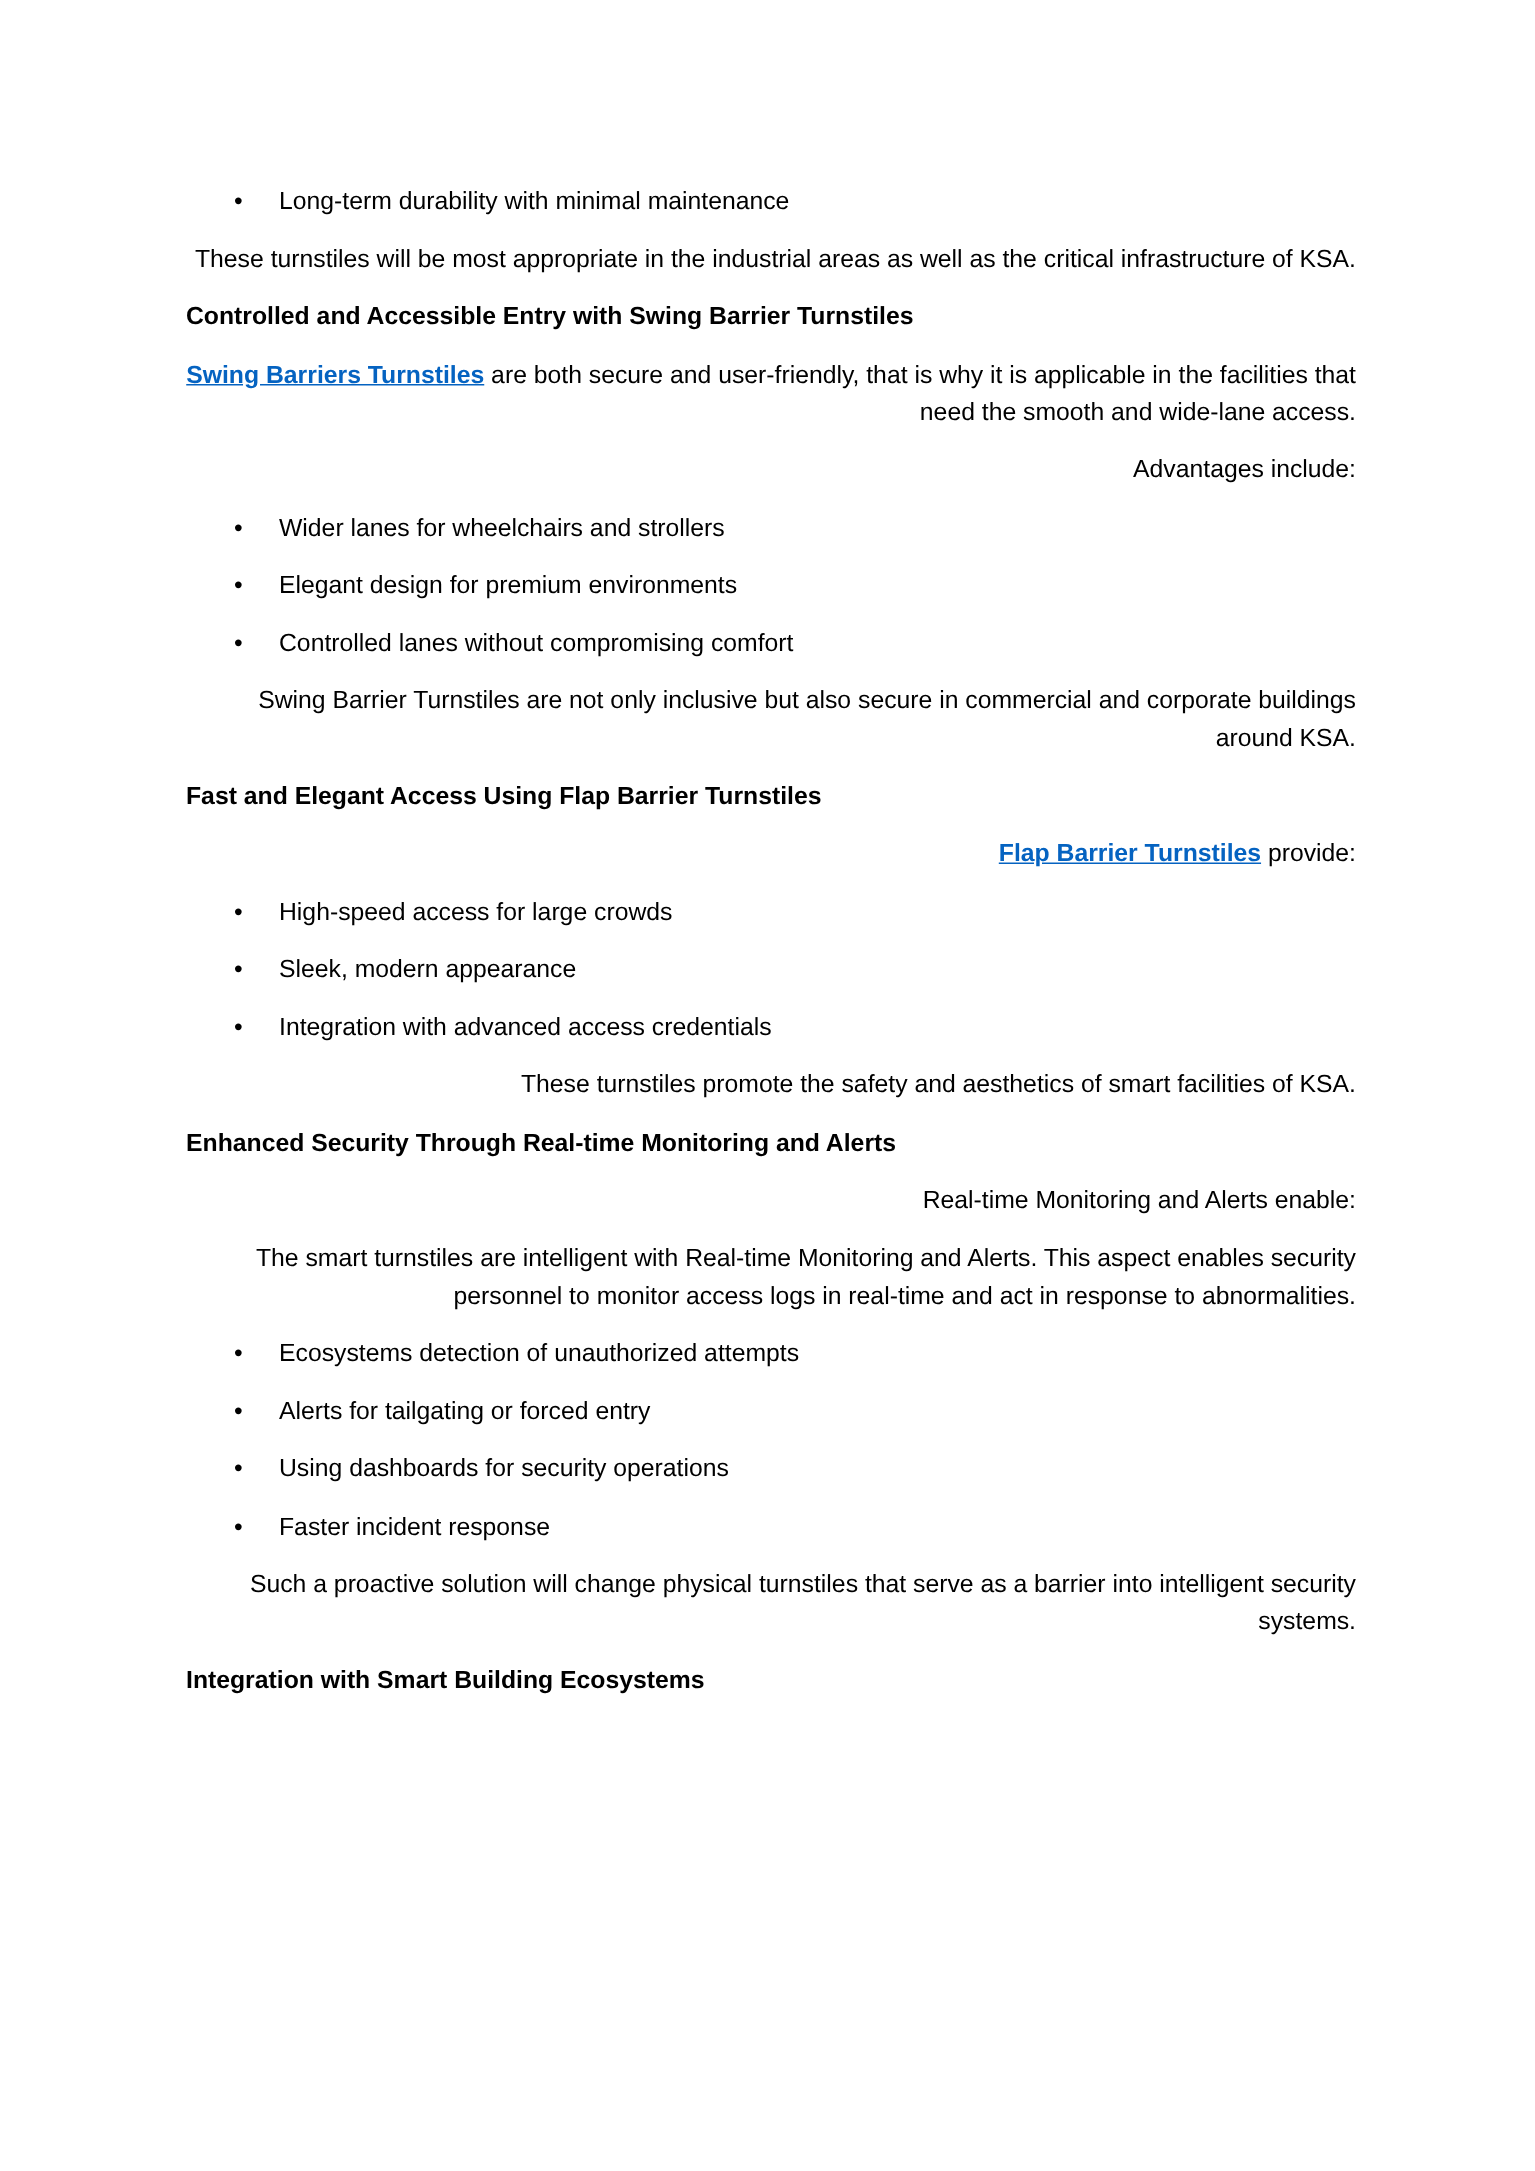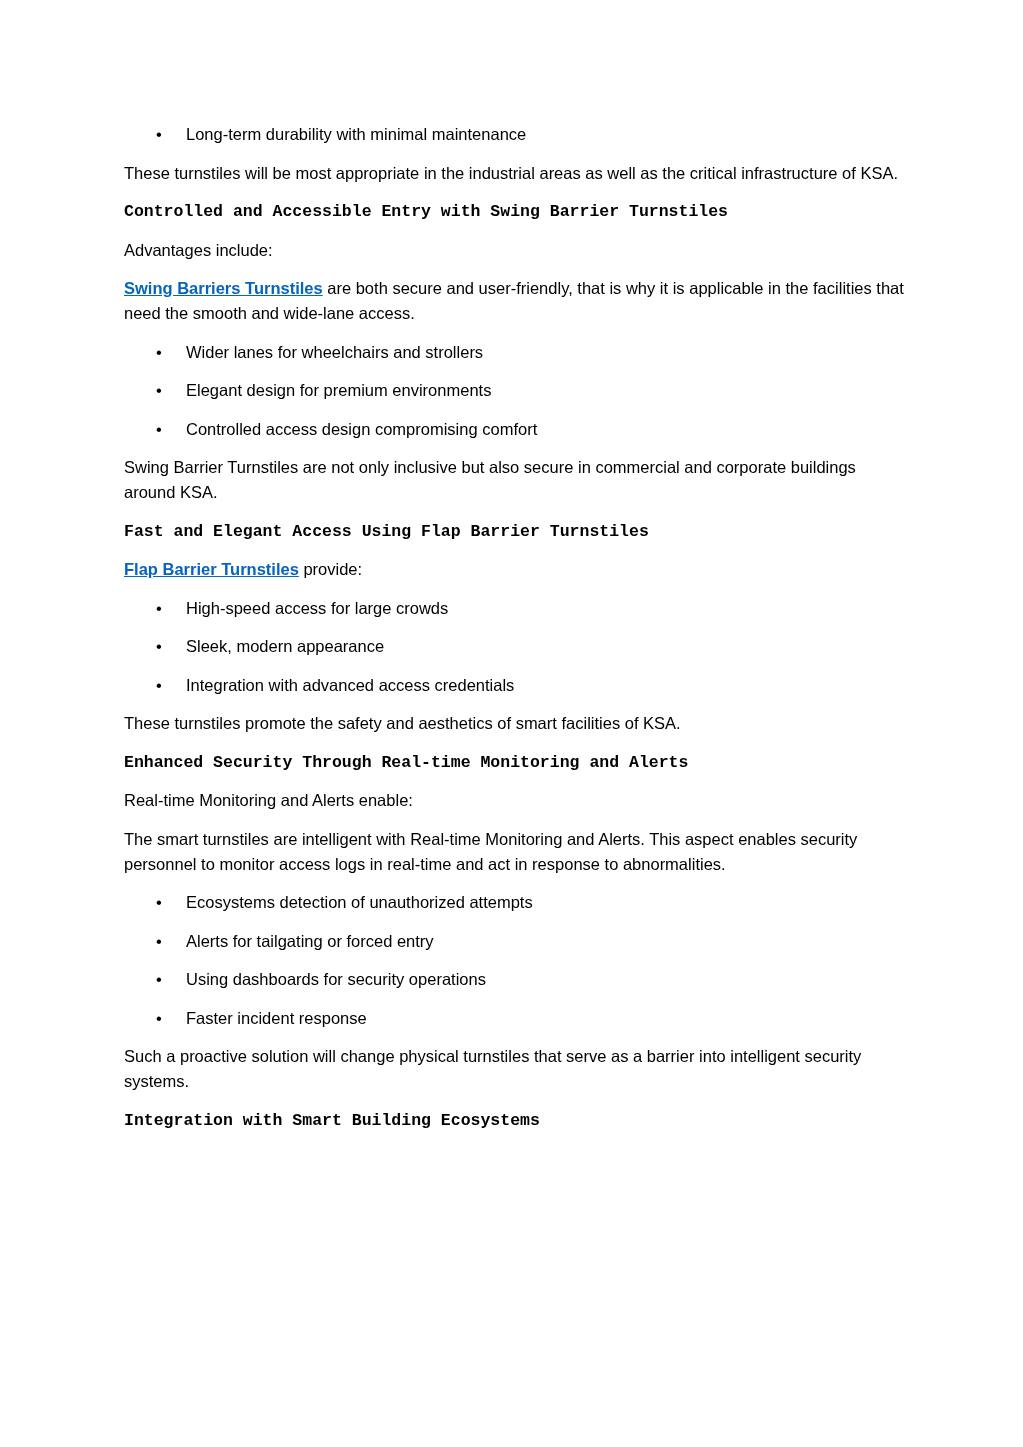--- a/index.html
+++ b/index.html
@@ -1,44 +1,44 @@
 <!DOCTYPE html>
 <html><head>
 <meta charset="utf-8">
 <style>
   html, body { margin: 0; padding: 0; background: #ffffff; }
   body { width: 1023px; height: 1447px; position: relative; overflow: hidden;
          font-family: "Liberation Sans", "DejaVu Sans", sans-serif; color: #000; }
   .page { position: absolute; left: 124px; top: 122px; width: 780px; font-size: 16.5px; line-height: 25px; }
-  .p { margin: 0 0 13.5px 0; }
-  .h { font-weight: bold; margin: 0 0 13.5px 0; font-family: Liberation Mono, monospace; }
+  .p { margin: 0 0 13.5px 0; text-align: right; }
+  .h { font-weight: bold; margin: 0 0 13.5px 0; }
   ul { margin: 0 0 13.5px 0; padding: 0; list-style: none; }
   li { position: relative; padding-left: 62px; margin-bottom: 13.5px; }
   li:last-child { margin-bottom: 0; }
   li .bullet { position: absolute; left: 32px; top: 0; }
   a.link { color: #0563C1; text-decoration: underline; font-weight: bold; }
   b { font-weight: normal; }
 </style>
 </head>
 <body>
 
 <div class="page">
   <ul>
     <li><span class="bullet">•</span><span>Long-term durability with minimal maintenance</span></li>
   </ul>
 
   <p class="p">These turnstiles will be most appropriate in the industrial areas as well as the critical infrastructure of KSA.</p>
   <p class="h">Controlled and Accessible Entry with Swing Barrier Turnstiles</p>
+  <p class="p"><a class="link" href="#">Swing Barriers Turnstiles</a><span> are both secure and user-friendly, that is why it is applicable in the facilities that need the smooth and wide-lane access.</span></p>
   <p class="p">Advantages include:</p>
-  <p class="p"><a class="link" href="#">Swing Barriers Turnstiles</a><span> are both secure and user-friendly, that is why it is applicable in the facilities that need the smooth and wide-lane access.</span></p>
 
   <ul>
     <li><span class="bullet">•</span><span>Wider lanes for wheelchairs and strollers</span></li>
     <li><span class="bullet">•</span><span>Elegant design for premium environments</span></li>
-    <li><span class="bullet">•</span><span>Controlled access design compromising comfort</span></li>
+    <li><span class="bullet">•</span><span>Controlled lanes without compromising comfort</span></li>
   </ul>
 
   <p class="p"><b>Swing Barrier Turnstiles</b><span> are not only inclusive but also secure in commercial and corporate buildings around KSA.</span></p>
   <p class="h">Fast and Elegant Access Using Flap Barrier Turnstiles</p>
   <p class="p"><a class="link" href="#">Flap Barrier Turnstiles</a><span> provide:</span></p>
 
   <ul>
     <li><span class="bullet">•</span><span>High-speed access for large crowds</span></li>
     <li><span class="bullet">•</span><span>Sleek, modern appearance</span></li>
     <li><span class="bullet">•</span><span>Integration with advanced access credentials</span></li>

